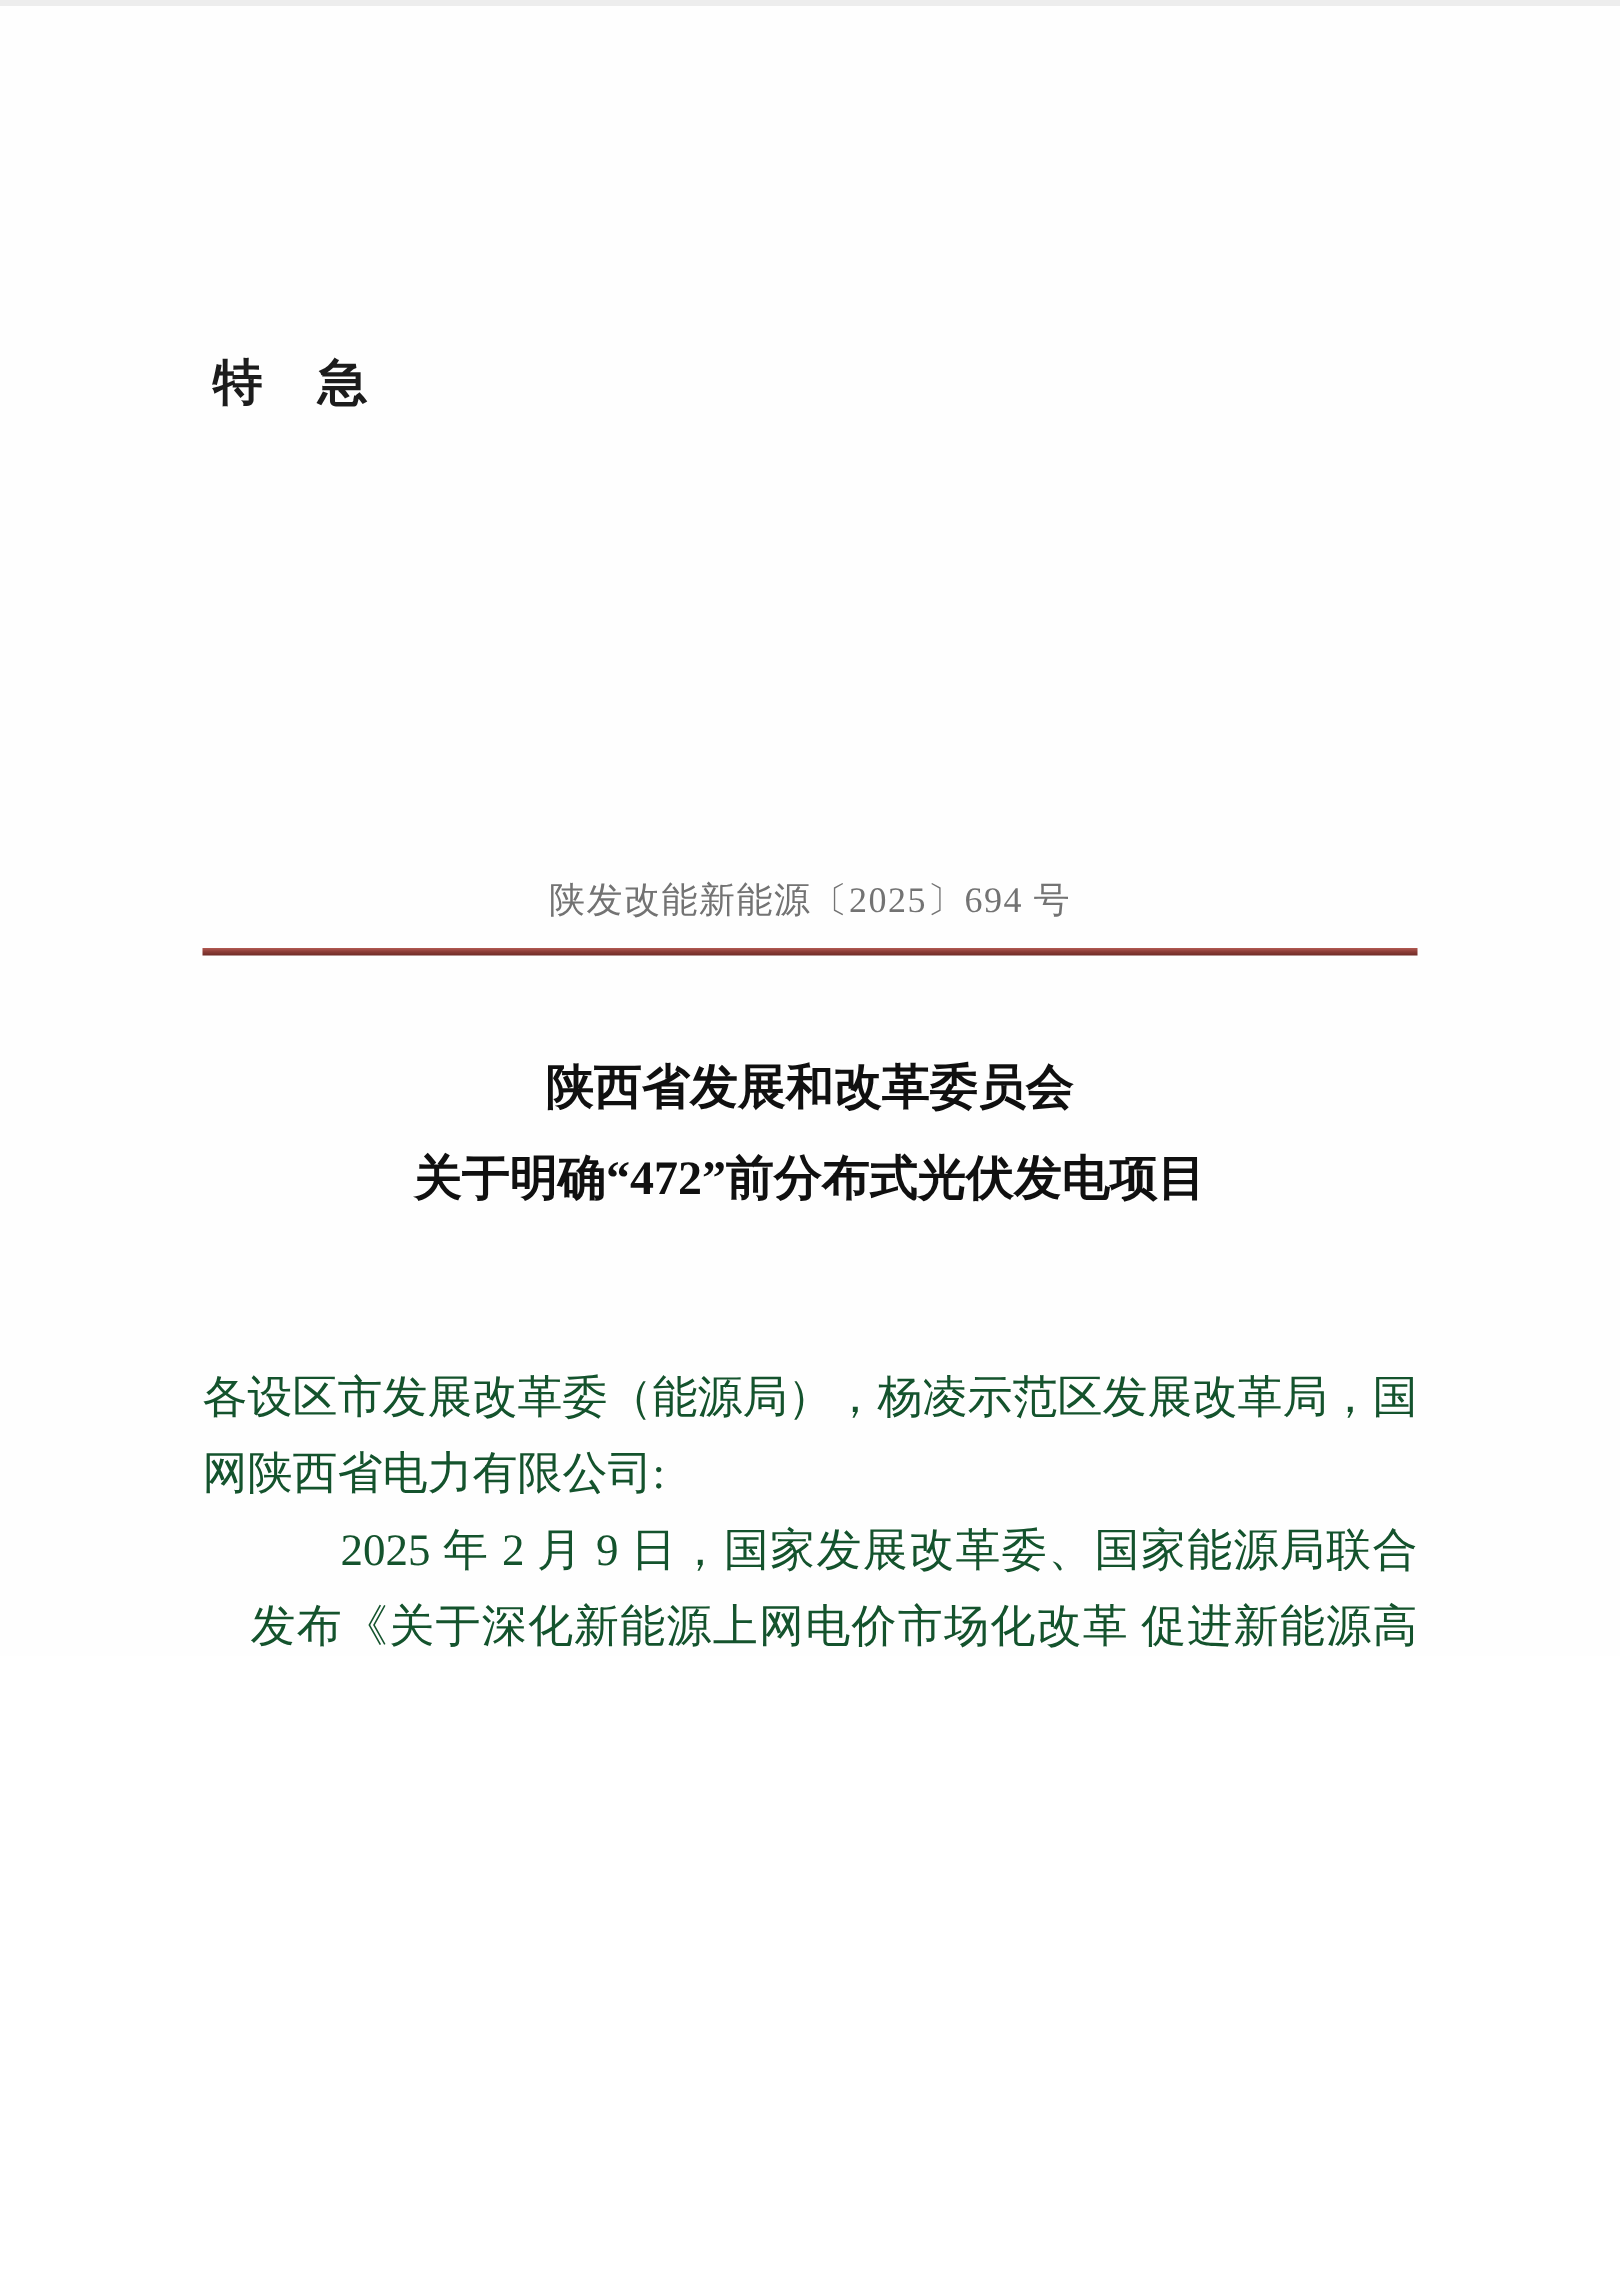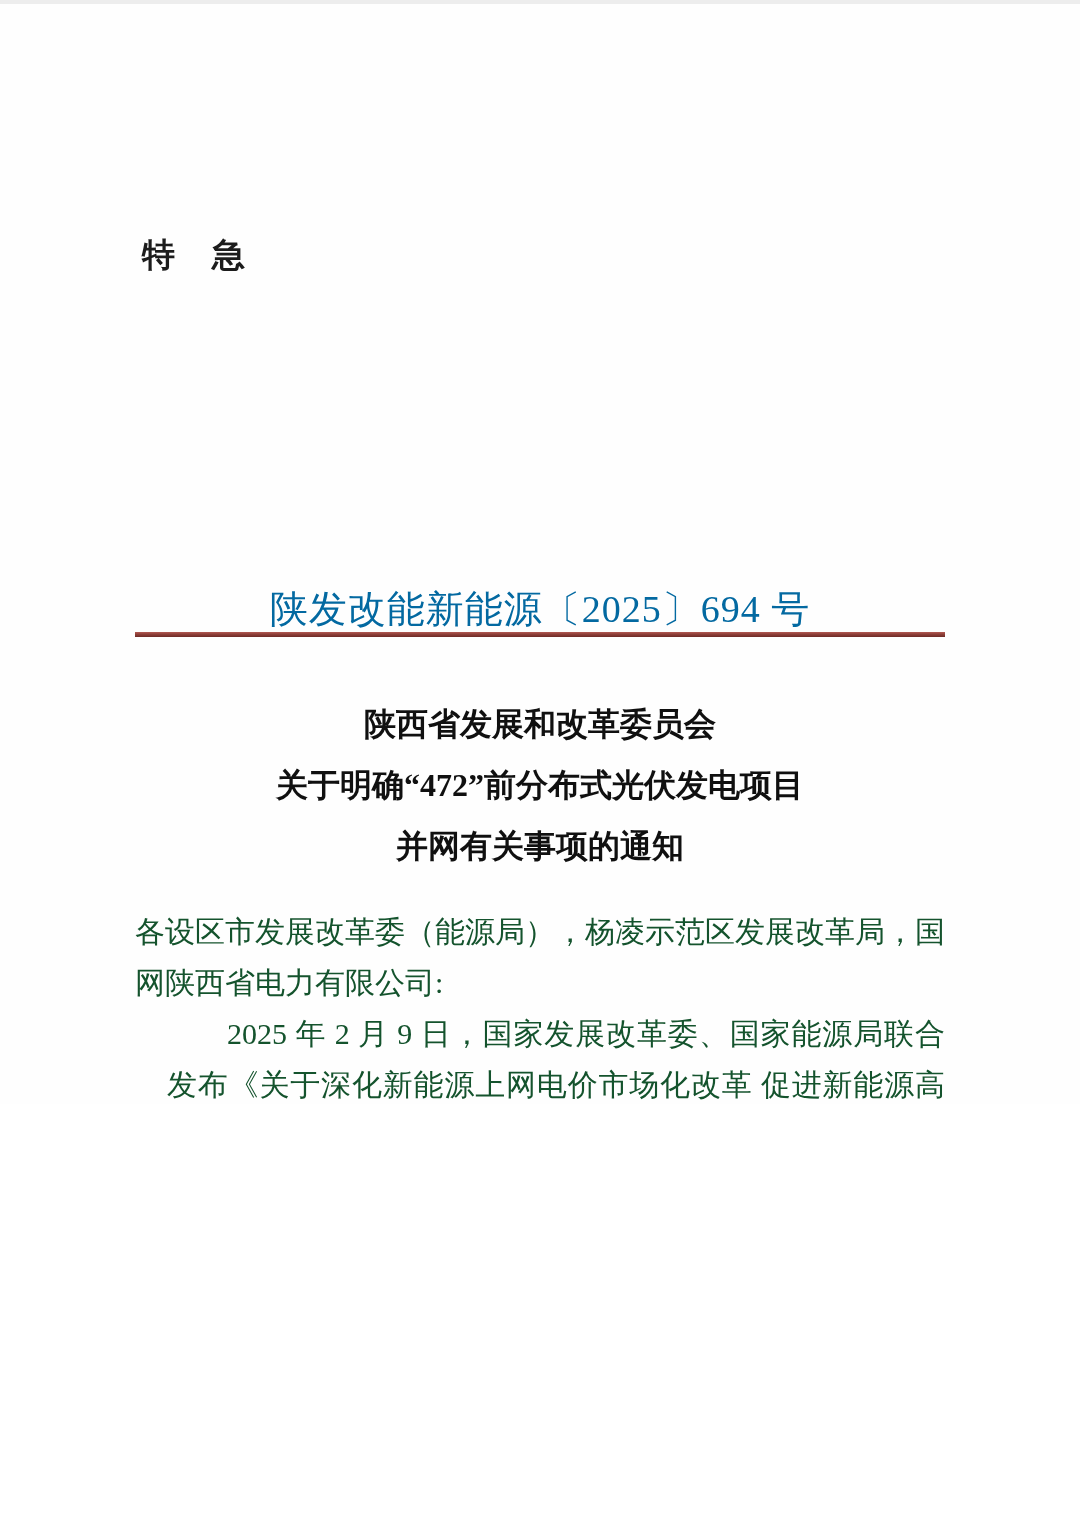--- a/index.html
+++ b/index.html
@@ -32,21 +32,21 @@
     font-size: 102px; line-height: 1.12; font-weight: bold;
     color: var(--banner-red, #ce231b);
     transform: scaleX(0.65); transform-origin: center;
     white-space: nowrap;
     text-shadow: 1px 0 0 currentColor;
   }
   .docnum {
     position: absolute; top: 584px; left: 0; width: 100%;
     box-sizing: border-box; 
     text-align: center;
-    font-size: 38px; color: #0369a1; letter-spacing: 1px;
+    font-size: 24px; color: #737373; letter-spacing: 1px;
   }
   .rule {
     position: absolute; top: 632px; left: 135px; width: 810px; height: 5px;
     background: linear-gradient(#b25a52, var(--rule-red, #8f3f39) 45%, #6e2b26);
   }
   .doc-title {
     position: absolute; top: 694px; left: 50px; right: 50px;
     margin: 0; text-align: center;
     font-size: 32px; line-height: 61px; font-weight: bold; color: #101010;
   }
@@ -78,21 +78,20 @@
   <div class="urgency">特　急</div>
 
 
   <div class="docnum">陕发改能新能源〔2025〕694 号</div>
 
   <div class="rule"></div>
 
   <h1 class="doc-title">
     <span class="tline">陕西省发展和改革委员会</span>
     <span class="tline">关于明确“472”前分布式光伏发电项目</span>
-    <span class="tline">并网有关事项的通知</span>
   </h1>
 
   <div class="body-text">
     <p>各设区市发展改革委（能源局），杨凌示范区发展改革局，国网陕西省电力有限公司:</p>
     <p class="indent">2025 年 2 月 9 日，国家发展改革委、国家能源局联合发布《关于深化新能源上网电价市场化改革 促进新能源高质量发展的通知》（发改价格〔2025〕136 号，以下简称 136 号文），要求“新能源项目上网电量原则上全部进入电力市场，上网电价通过市场交易形成”。为确保分布式光伏发电行业全链条生态稳定，进一步缓解项目各环节参与单位并网压力，推动陕西省分布式光伏有序友好发展，针对陕西省分布式光伏发电项目“531”并网需求，计划采</p>
   </div>
 
   <div class="pageno">— 1 —</div>
 
   <div class="watermark">SOLARZOOM</div>

